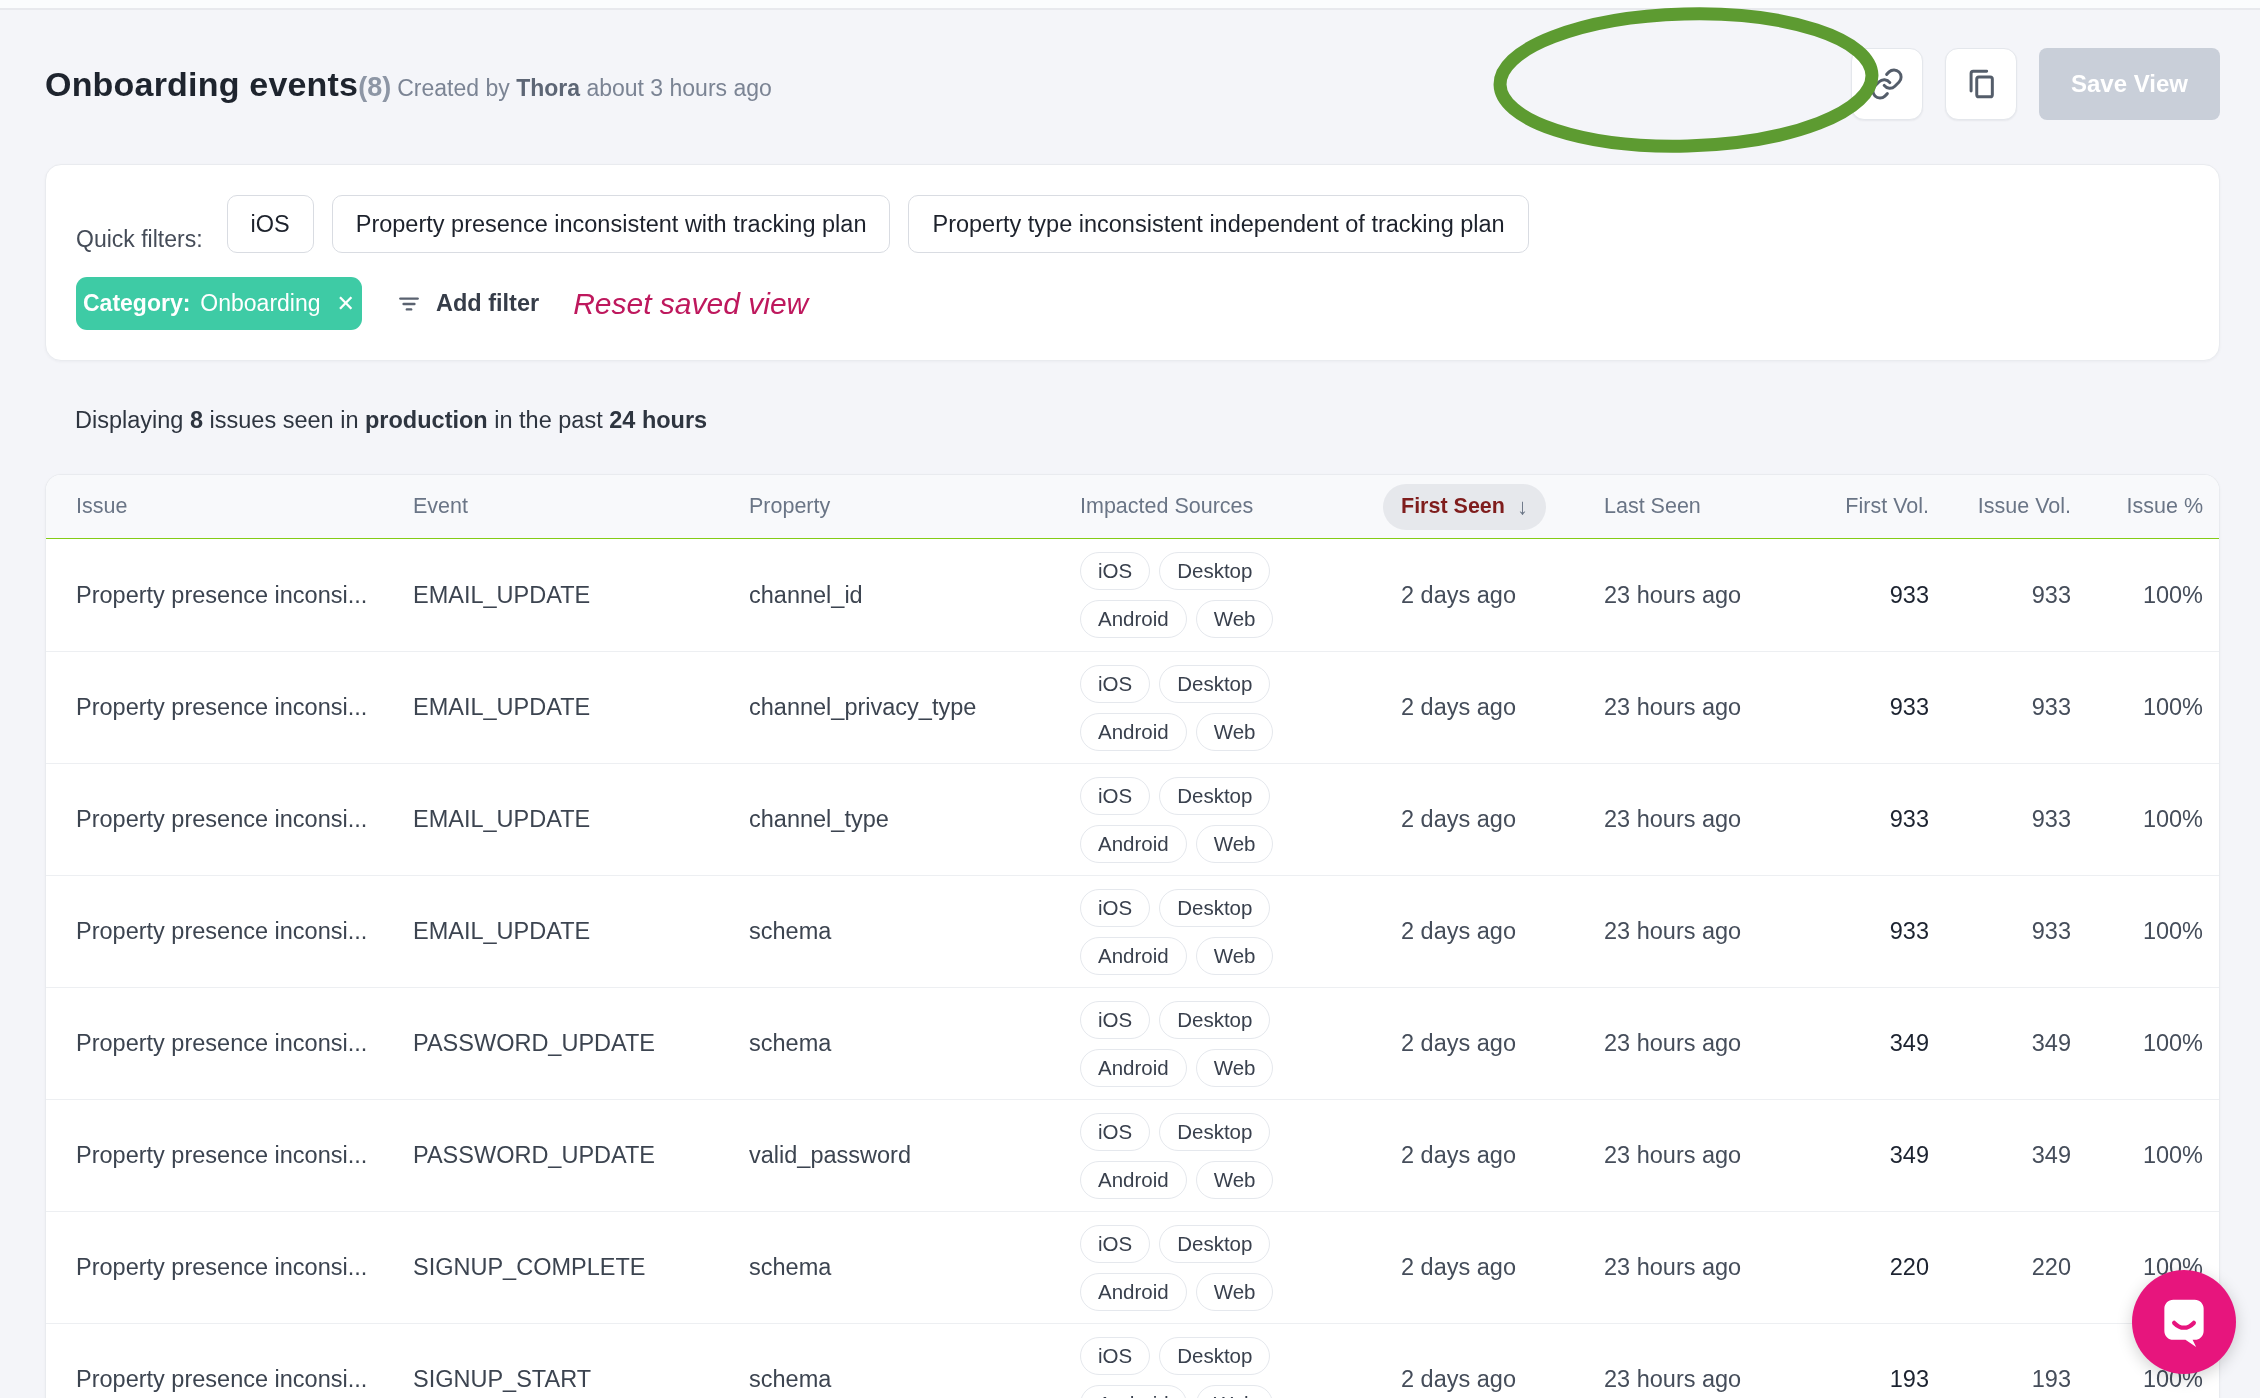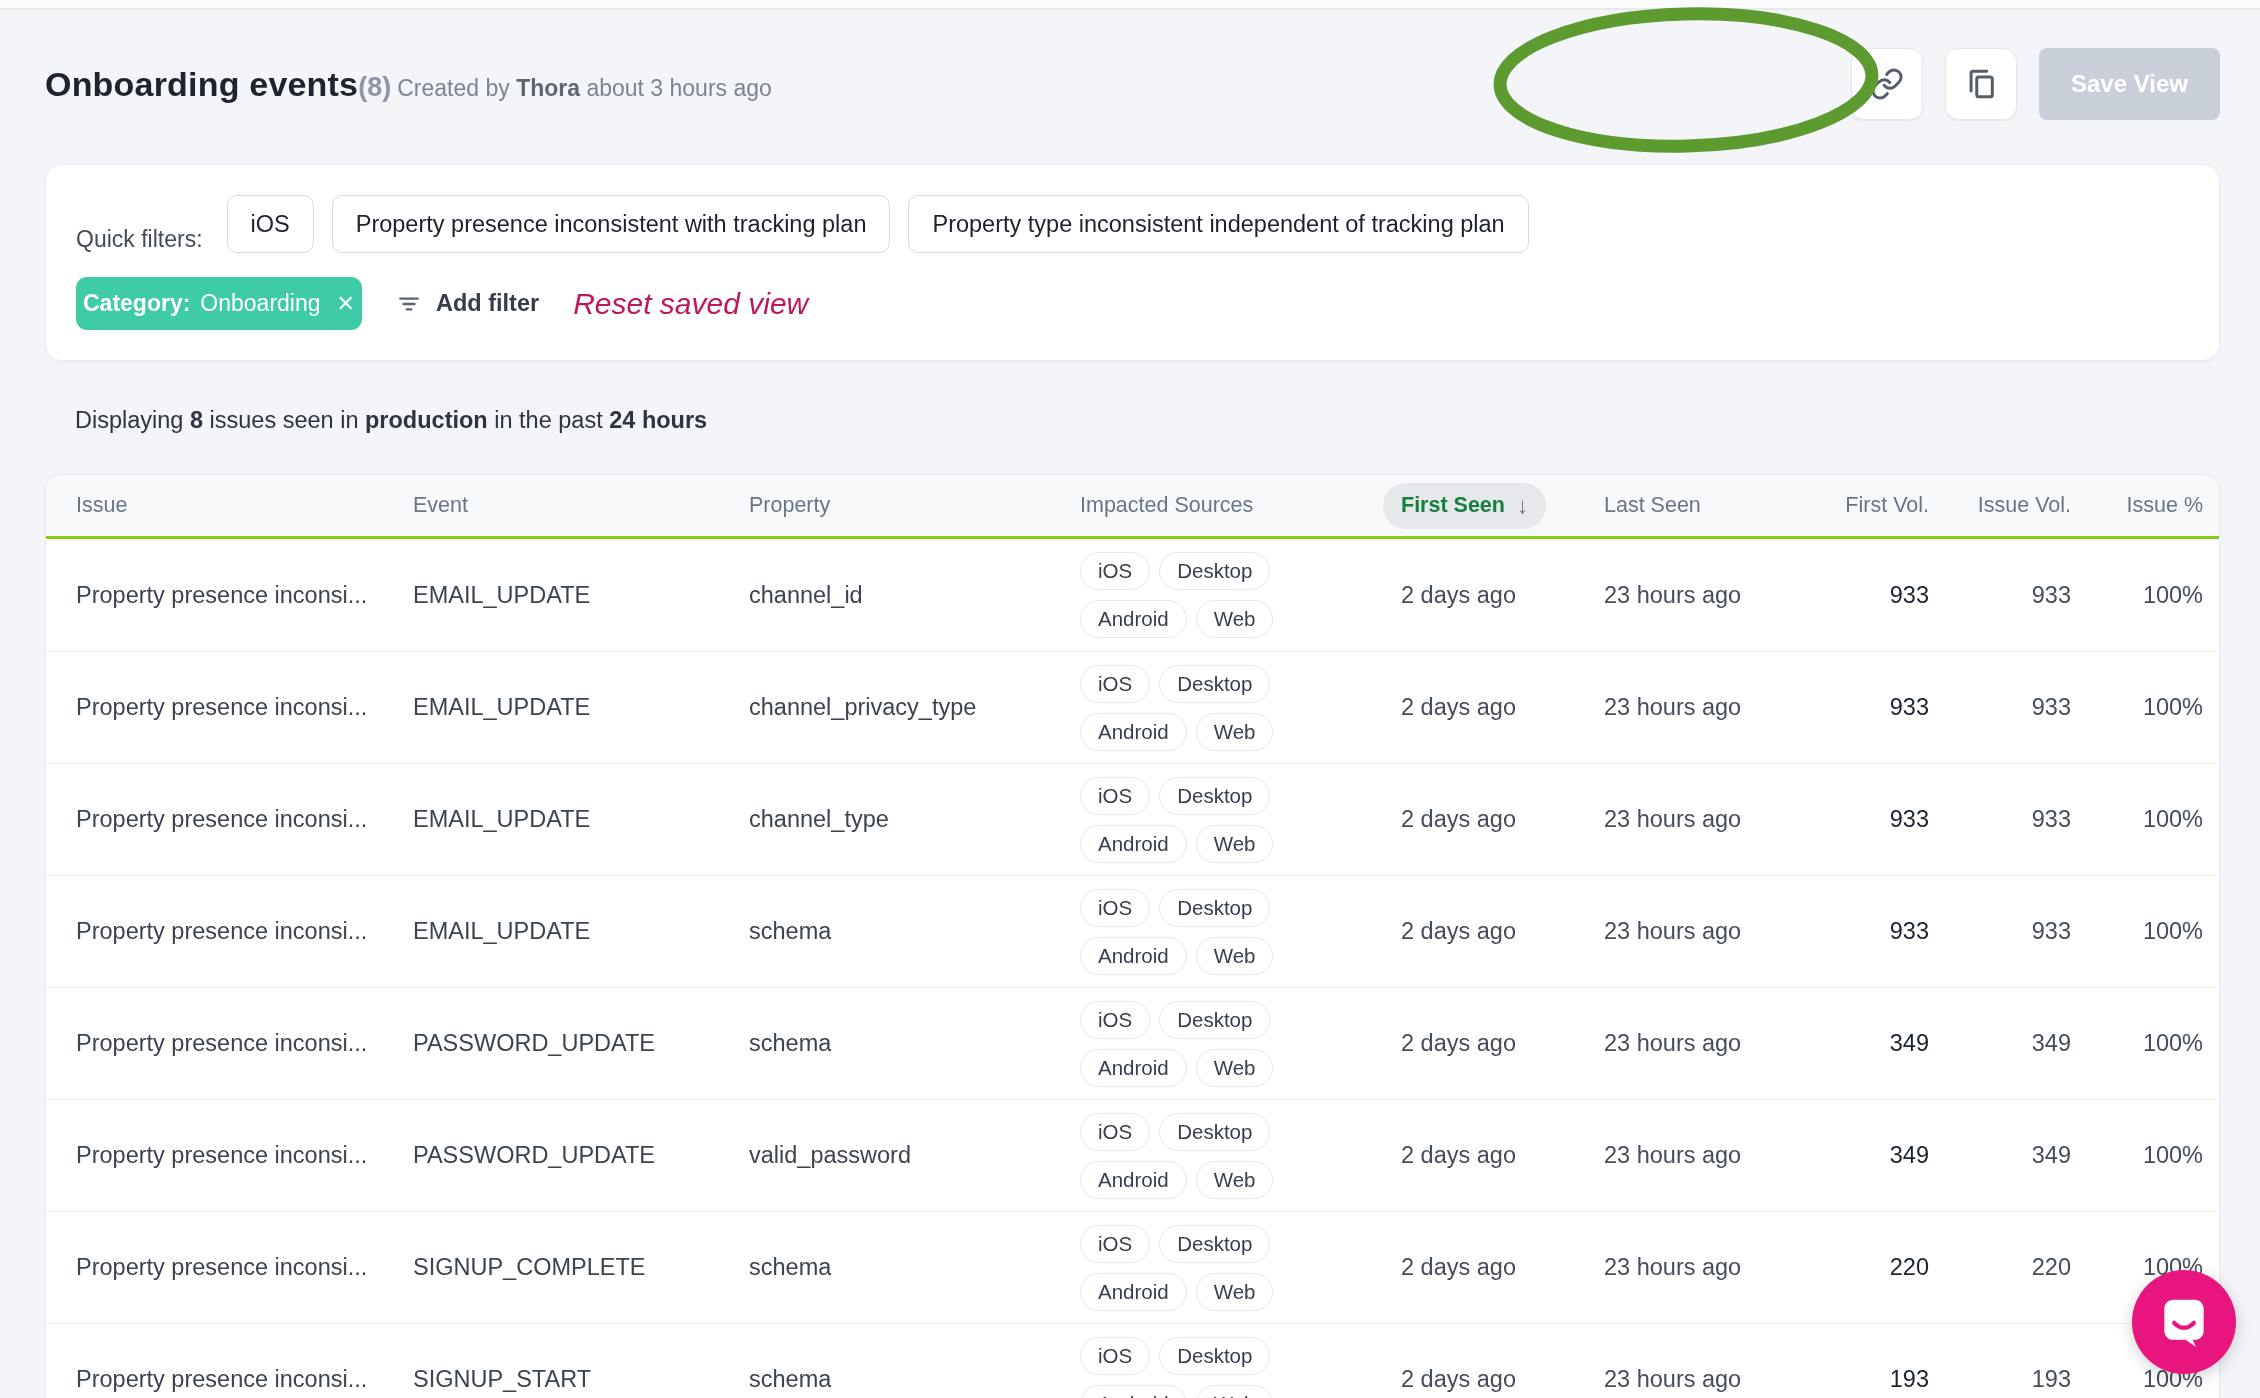--- a/index.html
+++ b/index.html
@@ -73,29 +73,29 @@
   .table-card {
     margin: 40px 40px 0 45px; background: #fff; border: 1px solid #e9ebef;
     border-bottom: none; border-radius: 16px 16px 0 0;
     box-shadow: 0 1px 3px rgba(16,24,40,.04); overflow: hidden;
   }
   .t-grid {
     display: grid;
     grid-template-columns: 337px 336px 331px 321px 203px 207px 118px 142px 1fr;
     padding: 0 16px 0 30px; align-items: center;
   }
-  .t-head { background: #f8f9fb; height: 64px; border-bottom: 3px solid #84cc16; }
+  .t-head { background: #f8f9fb; height: 64px; border-bottom: 1px solid #84cc16; }
   .t-head .hcell { font-size: 21.5px; color: #6a7586; }
   .hcell.num { text-align: right; }
   .sort-pill {
     display: inline-flex; align-items: center; gap: 12px;
     background: #e6e8ec; border-radius: 999px; padding: 10px 18px; margin-left: -18px;
     cursor: pointer;
   }
-  .sort-pill .lbl { font-size: 21.5px; font-weight: 700; color: #15803d; }
+  .sort-pill .lbl { font-size: 21.5px; font-weight: 700; color: #7f1d1d; }
   .sort-pill .arrow { font-size: 22px; color: #6a7586; }
 
   .t-row { height: 112px; cursor: pointer; }
   .t-row + .t-row { border-top: 1.5px solid #edeff2; }
   .cell { font-size: 23.5px; color: #3c4450; overflow: hidden; white-space: nowrap; }
   .cell.num { text-align: right; color: #454d5a; }
   .cell.ev { color: #1c2330; font-weight: 500; }
   .cell.date { color: #454d5a; }
   .pill-wrap { display: flex; flex-wrap: wrap; gap: 10px 9px; width: 302px; align-items: center; }
   .pill {

